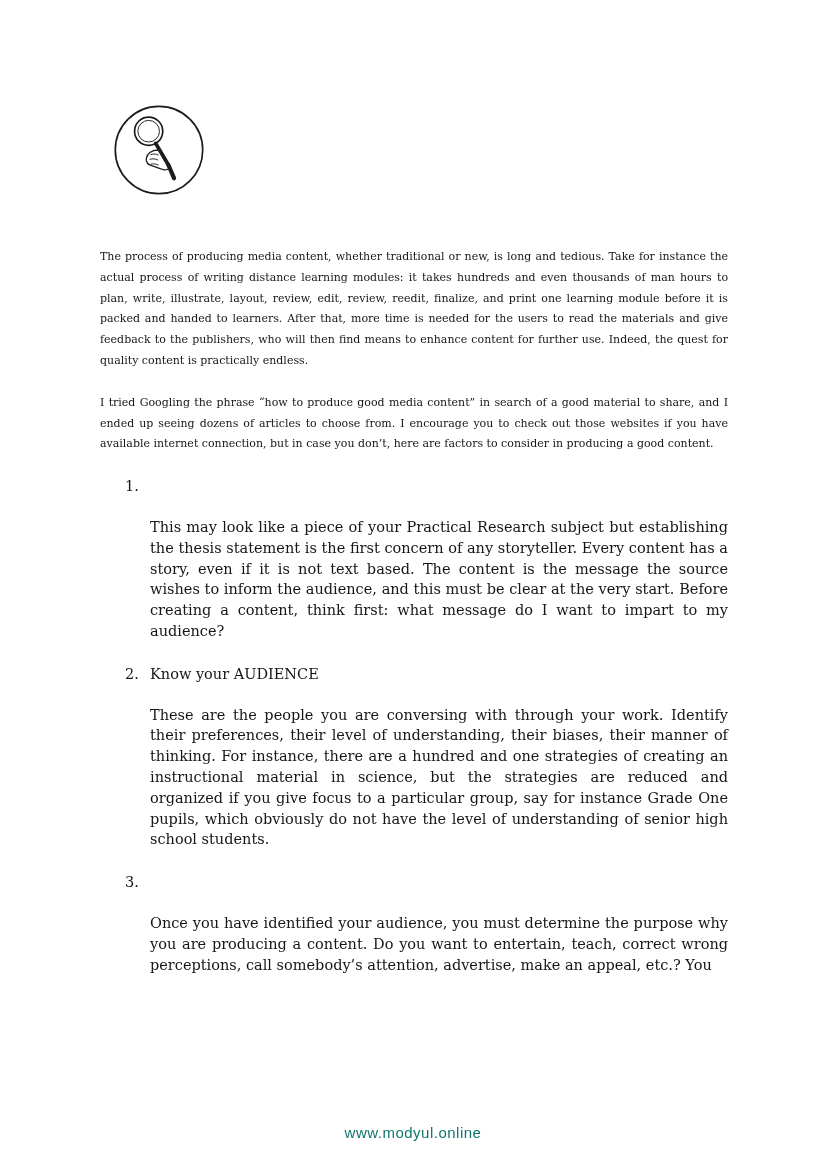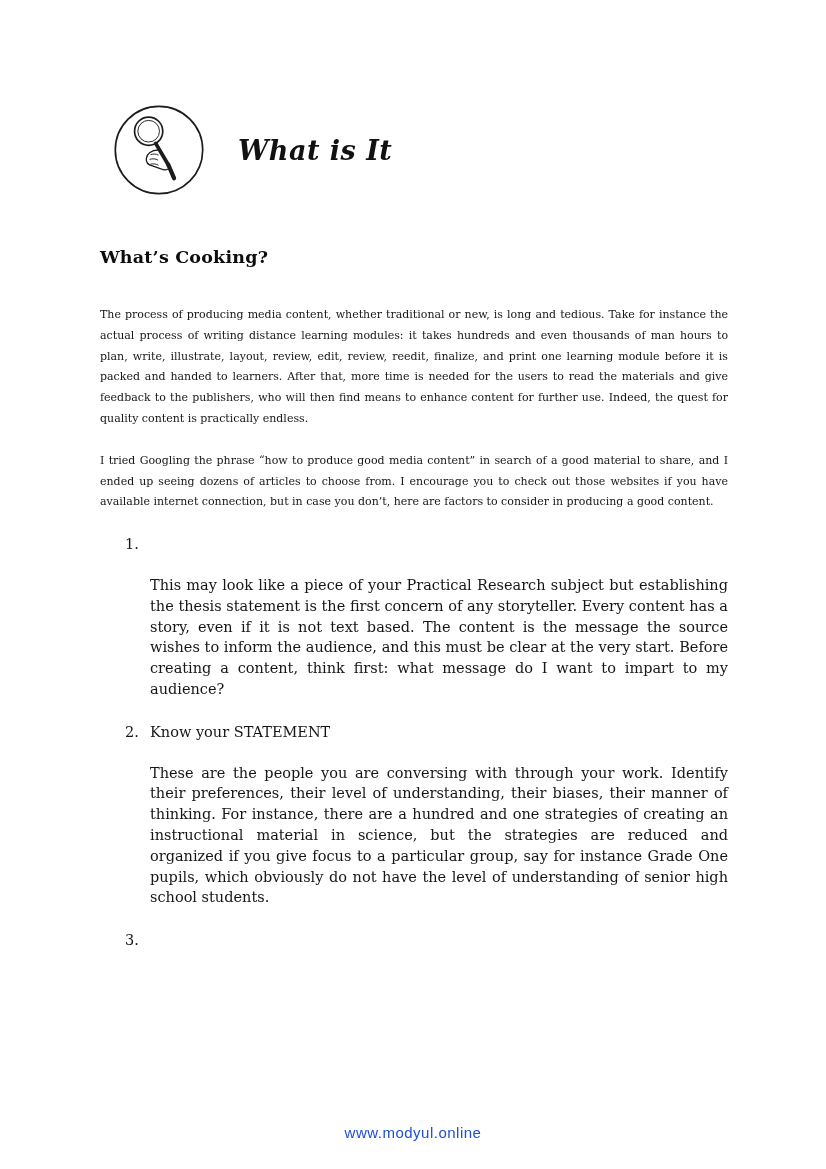--- a/index.html
+++ b/index.html
@@ -76,21 +76,21 @@
   }
   .watermark {
     position: absolute;
     left: 0;
     bottom: 28px;
     width: 100%;
     text-align: center;
     font-family: "Liberation Sans", "DejaVu Sans", sans-serif;
     font-size: 15px;
     letter-spacing: 0.5px;
-    color: #1d4ed8;
+    color: #0f766e;
   }
 </style>
 </head>
 <body>
 
 <div class="page">
 
   <div class="header-row">
     <div class="icon-wrap">
       <svg viewBox="0 0 100 100" width="94" height="94" aria-hidden="true">
@@ -102,43 +102,42 @@
         <path d="M46.5 43 L60 66" fill="none" stroke="#1c1c1c" stroke-width="4" stroke-linecap="round"></path>
         <path d="M60 66 L66 80" fill="none" stroke="#1c1c1c" stroke-width="4.5" stroke-linecap="round"></path>
 
         <path d="M49 50 c-7 0 -12 4 -12.5 9 c-0.4 4 2.5 7 6.5 8 l9 3" fill="none" stroke="#1c1c1c" stroke-width="1.4"></path>
         <path d="M41 55 c3 -1 6 -1 8.5 0.5" fill="none" stroke="#1c1c1c" stroke-width="1"></path>
         <path d="M40 60 c3 -1 6.5 -0.8 9 0.8" fill="none" stroke="#1c1c1c" stroke-width="1"></path>
         <path d="M41 65 c3 -0.6 6 -0.2 8.5 1.2" fill="none" stroke="#1c1c1c" stroke-width="1"></path>
         <path d="M52 70 c3 1.5 6.5 1.5 9 -0.5" fill="none" stroke="#1c1c1c" stroke-width="1.2"></path>
       </svg>
     </div>
-    <div class="page-title">What is It</div>
   </div>
 
-  <h2 class="section-heading">What’s Cooking?</h2>
 
   <p class="body-paragraph">The process of producing media content, whether traditional or new, is long and tedious. Take for instance the actual process of writing distance learning modules: it takes hundreds and even thousands of man hours to plan, write, illustrate, layout, review, edit, review, reedit, finalize, and print one learning module before it is packed and handed to learners. After that, more time is needed for the users to read the materials and give feedback to the publishers, who will then find means to enhance content for further use. Indeed, the quest for quality content is practically endless.</p>
 
   <p class="body-paragraph">I tried Googling the phrase “how to produce good media content” in search of a good material to share, and I ended up seeing dozens of articles to choose from. I encourage you to check out those websites if you have available internet connection, but in case you don’t, here are factors to consider in producing a good content.</p>
 
   <div class="factor-list">
 
     <div class="factor-item-title">
       <span class="factor-num">1.</span>
     </div>
     <p class="factor-body">This may look like a piece of your Practical Research subject but establishing the thesis statement is the first concern of any storyteller. Every content has a story, even if it is not text based. The content is the message the source wishes to inform the audience, and this must be clear at the very start. Before creating a content, think first: what message do I want to impart to my audience?</p>
 
     <div class="factor-item-title">
       <span class="factor-num">2.</span>
-      <span>Know your STATEMENT</span>
+      <span>Know your AUDIENCE</span>
     </div>
     <p class="factor-body">These are the people you are conversing with through your work. Identify their preferences, their level of understanding, their biases, their manner of thinking. For instance, there are a hundred and one strategies of creating an instructional material in science, but the strategies are reduced and organized if you give focus to a particular group, say for instance Grade One pupils, which obviously do not have the level of understanding of senior high school students.</p>
 
     <div class="factor-item-title">
       <span class="factor-num">3.</span>
     </div>
+    <p class="factor-body">Once you have identified your audience, you must determine the purpose why you are producing a content. Do you want to entertain, teach, correct wrong perceptions, call somebody’s attention, advertise, make an appeal, etc.? You</p>
 
   </div>
 
   <div class="watermark">www.modyul.online</div>
 
 </div>
 
 </body></html>

